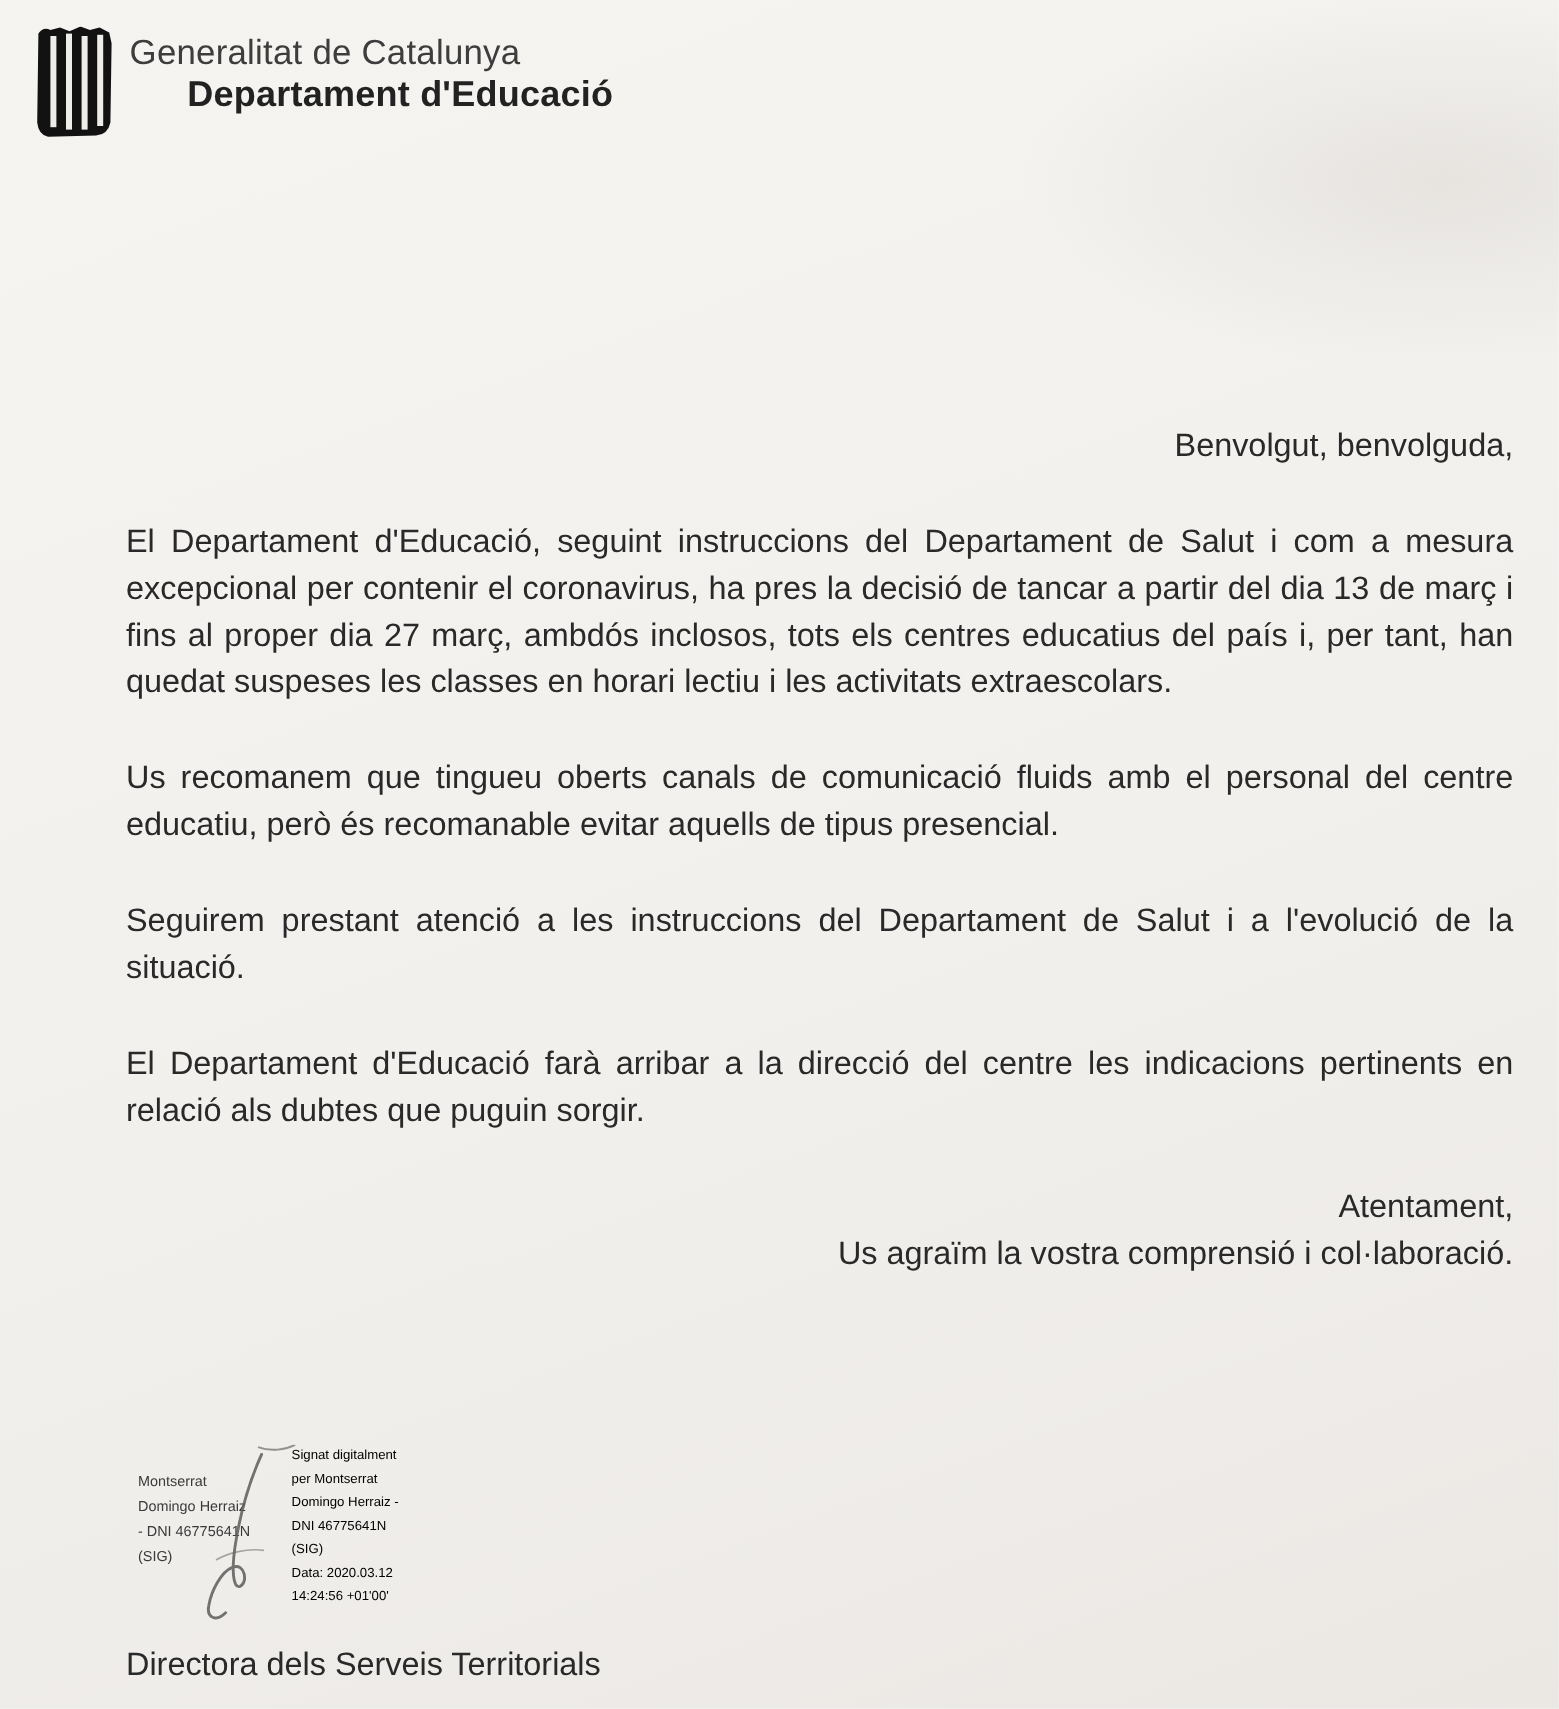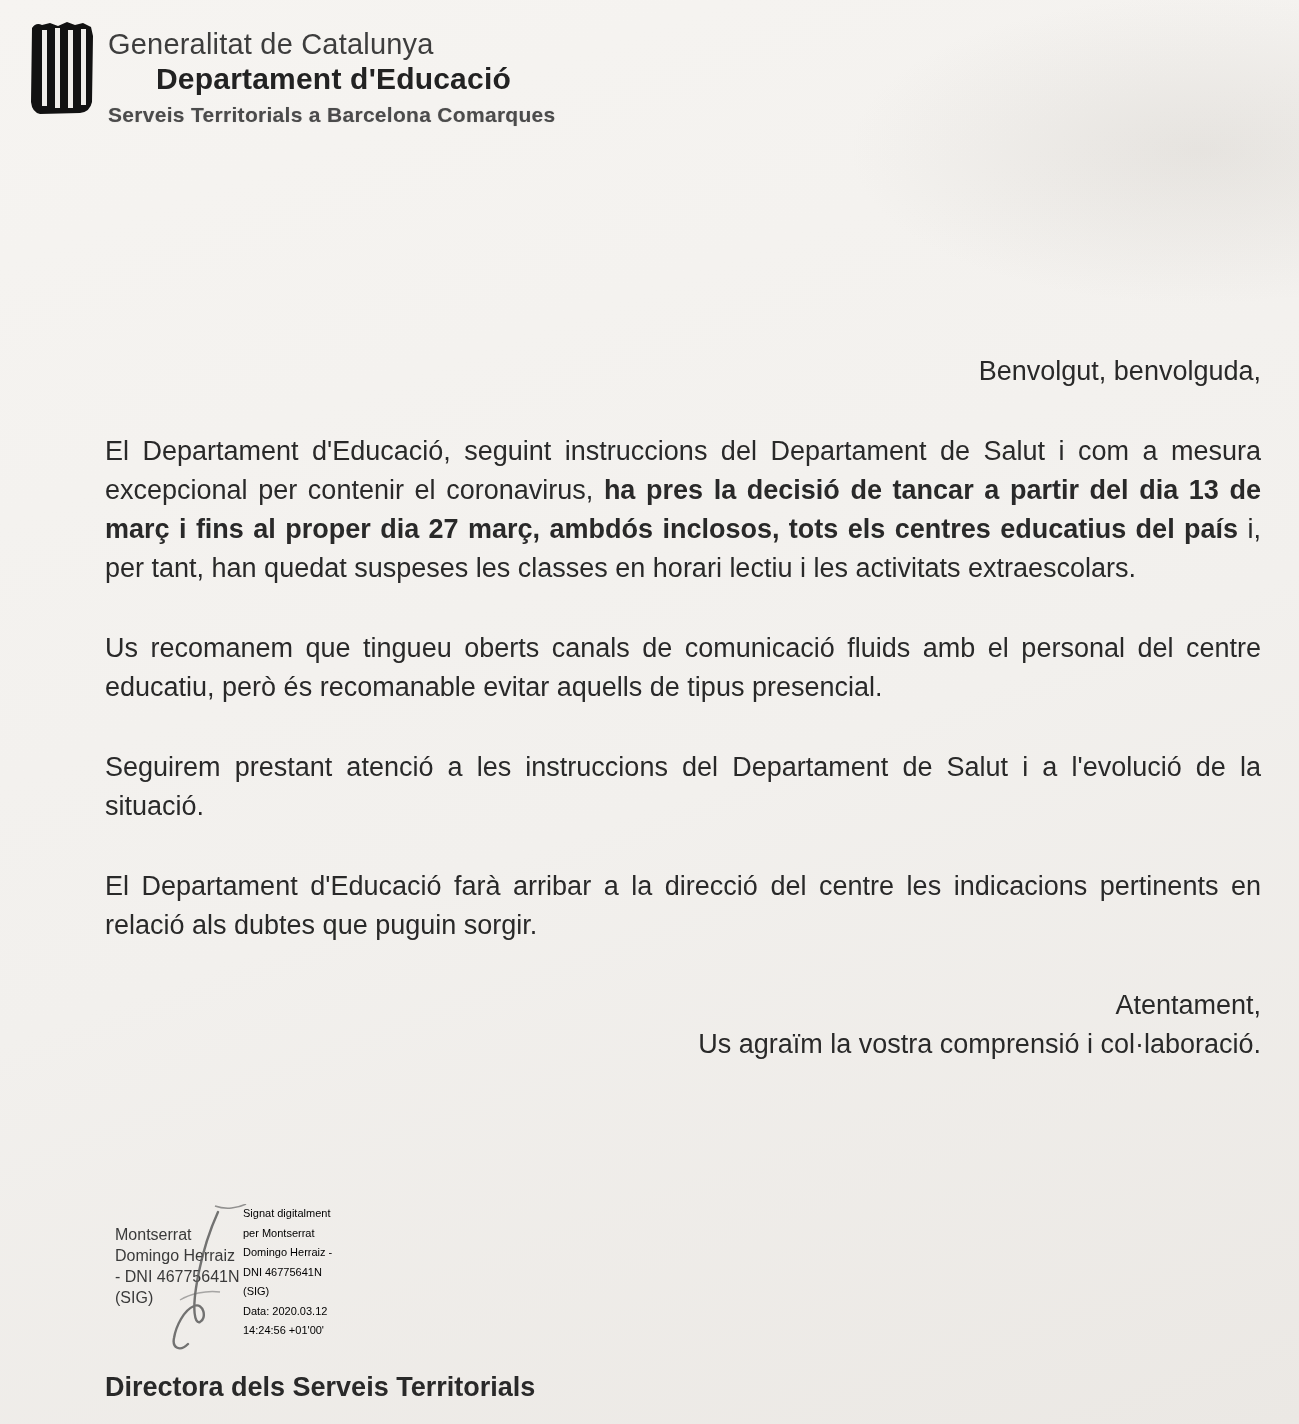--- a/index.html
+++ b/index.html
@@ -77,21 +77,21 @@
     color: #292929;
   }
   .letter-body p {
     margin: 0 0 41px 0;
     text-align: justify;
   }
   .letter-body p.no-justify {
     text-align: right;
   }
   .seg-bold {
-    font-weight: 700;
+    font-weight: 400;
   }
   .seg-link {
     text-decoration: underline;
     text-underline-offset: 5px;
   }
   .closing {
     margin-bottom: 0 !important;
   }
 
   
@@ -100,21 +100,21 @@
     top: 1196px;
     left: 0;
     width: 1299px;
     height: 160px;
   }
   .sig-name {
     position: absolute;
     top: 28px;
     left: 115px;
     width: 140px;
-    font-size: 16px;
+    font-size: 12px;
     line-height: 21px;
     color: #3a3a3a;
     white-space: pre-line;
   }
   .sig-digital {
     position: absolute;
     top: 8px;
     left: 243px;
     width: 190px;
     font-size: 11px;
@@ -129,42 +129,40 @@
     width: 90px;
     height: 150px;
   }
 
   .sig-role {
     position: absolute;
     top: 1372px;
     left: 105px;
     font-size: 27px;
     color: #292929;
-    font-weight: bold;
   }
 </style>
 </head>
 <body>
 
 <div class="page">
 
   <div class="letterhead">
     <div class="logo-box">
       <svg viewBox="0 0 64 94" width="64" height="94" aria-hidden="true">
         <path d="M2 6 Q6 0 12 3 L20 1 L28 4 L37 0 L45 3 L53 1 L61 5 L63 14 L62 80 Q60 90 50 91 L10 92 Q2 90 1 80 Z" fill="#121212"></path>
         <rect x="12" y="8" width="5" height="76" fill="#efede9"></rect>
         <rect x="25" y="6" width="5" height="80" fill="#efede9"></rect>
         <rect x="38" y="8" width="5" height="78" fill="#efede9"></rect>
         <rect x="51" y="7" width="5" height="76" fill="#efede9"></rect>
       </svg>
     </div>
     <div class="lh-text">
       <div class="lh-org">Generalitat de Catalunya</div>
       <div class="lh-dept">Departament d'Educació</div>
-      <div class="lh-unit">Serveis Territorials a Barcelona Comarques</div>
     </div>
   </div>
 
   <div class="letter-body">
     <p class="no-justify">Benvolgut, benvolguda,</p>
 
     <p><span>El Departament d'Educació, seguint instruccions del Departament de Salut i com a mesura excepcional per contenir el coronavirus, </span><span class="seg-bold">ha pres la decisió de tancar a partir del dia 13 de març i fins al proper dia 27 març, ambdós inclosos, tots els centres educatius del país</span><span> i, per tant, han quedat suspeses les classes en horari lectiu i les activitats extraescolars.</span></p>
 
     <p>Us recomanem que tingueu oberts canals de comunicació fluids amb el personal del centre educatiu, però és recomanable evitar aquells de tipus presencial.</p>
 

